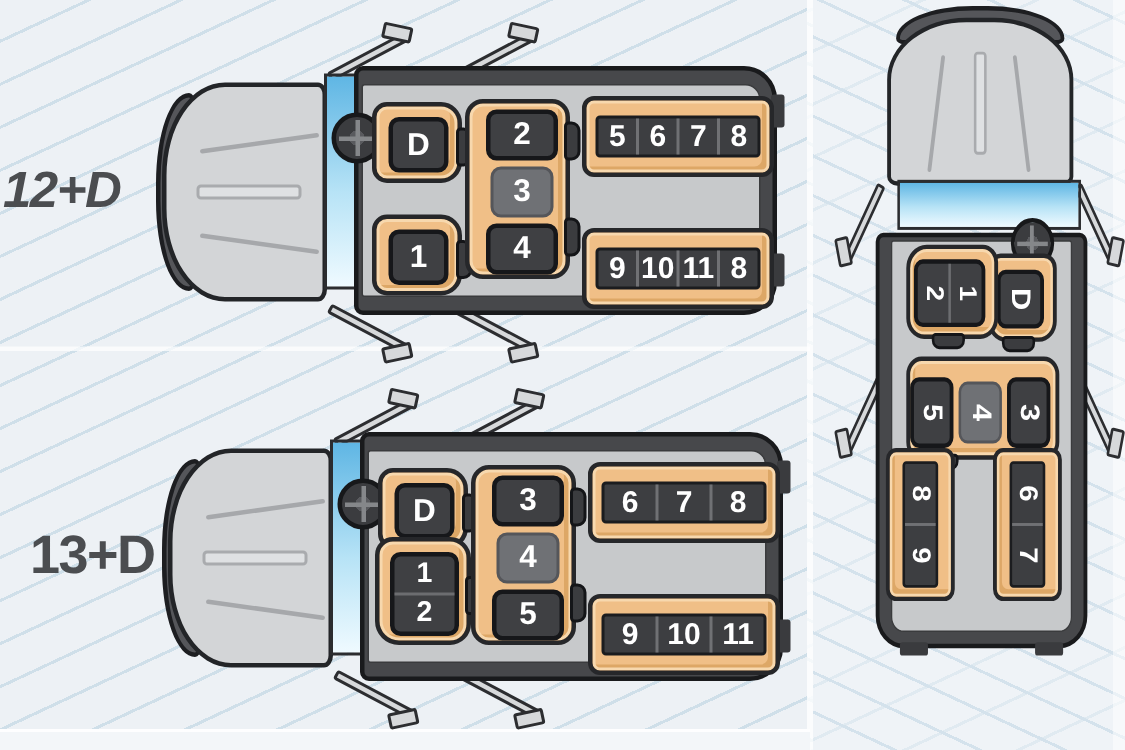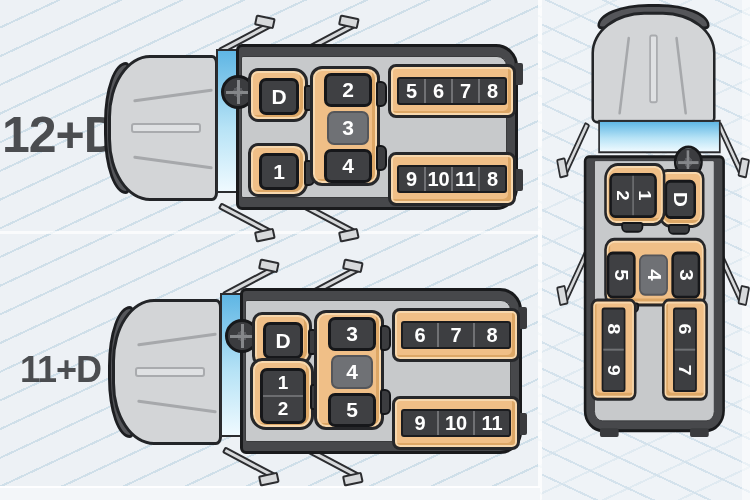--- a/index.html
+++ b/index.html
@@ -15,21 +15,21 @@
       repeating-linear-gradient(25deg,transparent 0 22px,#d4e2ec 22px 24px),
       repeating-linear-gradient(155deg,transparent 0 30px,#e0eaf1 30px 32px);
     border-left:4px solid rgba(255,255,255,.75);}
   .seam-h{position:absolute;left:0;top:231px;width:540px;height:3px;background:rgba(255,255,255,.7);}
   .band-bottom{position:absolute;left:0;top:486px;width:540px;height:14px;
     background:#f3f6f9;border-top:2px solid rgba(255,255,255,.9);}
   .band-right{position:absolute;left:742px;top:0;width:8px;height:500px;background:rgba(255,255,255,.5);}
 
   
   .vlabel{position:absolute;color:#4b4d50;font-weight:700;letter-spacing:-1px;line-height:1;}
-  .label1{left:2px;top:110px;font-size:50px;}
+  .label1{left:2px;top:110px;font-size:34px;font-style:italic;}
   .label2{left:20px;top:352px;font-size:36px;}
 
   
   .van{position:absolute;width:440px;height:220px;}
   .van *{box-sizing:border-box;}
 
   .bumper{position:absolute;left:0;top:44px;width:26px;height:132px;background:#55565a;
     border:3px solid #1d1e21;border-radius:22px 4px 4px 22px / 60px 6px 6px 60px;}
   .hood{position:absolute;left:4px;top:37px;width:110px;height:146px;background:#d3d5d7;
     border:3px solid #232528;border-radius:42px 6px 6px 42px / 62px 8px 8px 62px;}
@@ -124,21 +124,21 @@
 
 <div class="stage">
 
   <div class="tile-left"></div>
   <div class="tile-right"></div>
   <div class="seam-h"></div>
   <div class="band-bottom"></div>
   <div class="band-right"></div>
 
   <div class="vlabel label1">12+D</div>
-  <div class="vlabel label2">11+D</div>
+  <div class="vlabel label2">13+D</div>
 
   <div class="van v1">
     <div class="rod t r1"></div>
     <div class="rod t r2"></div>
     <div class="rod b r1"></div>
     <div class="rod b r2"></div>
     <div class="bumper"></div>
     <div class="hood">
       <div class="hl hl1"></div>
       <div class="hl hl2"></div>

